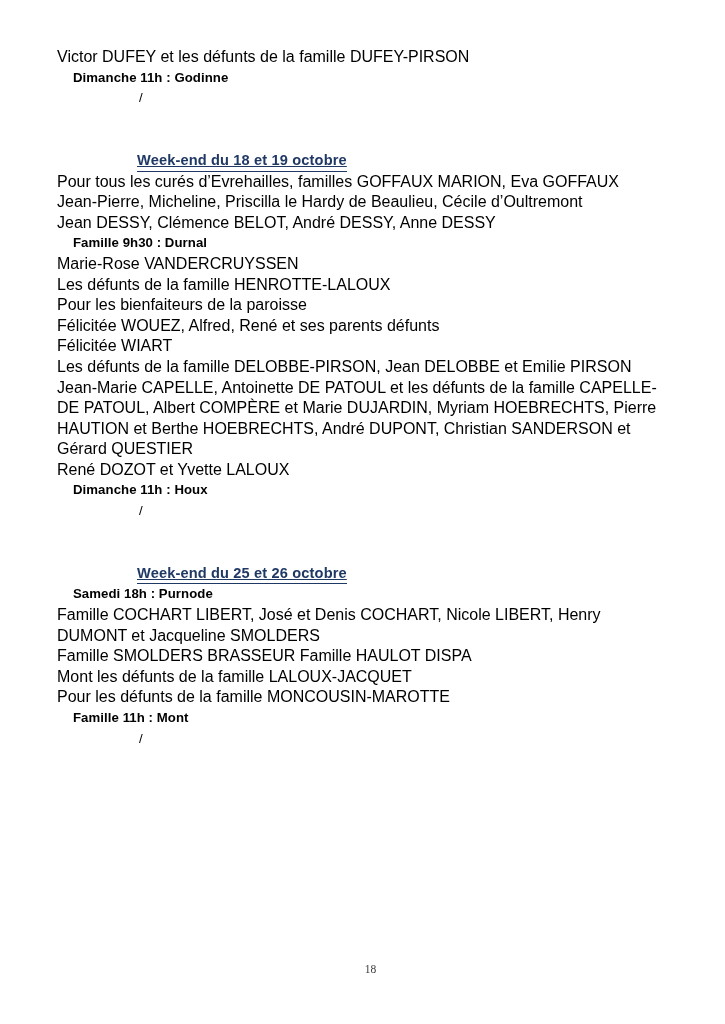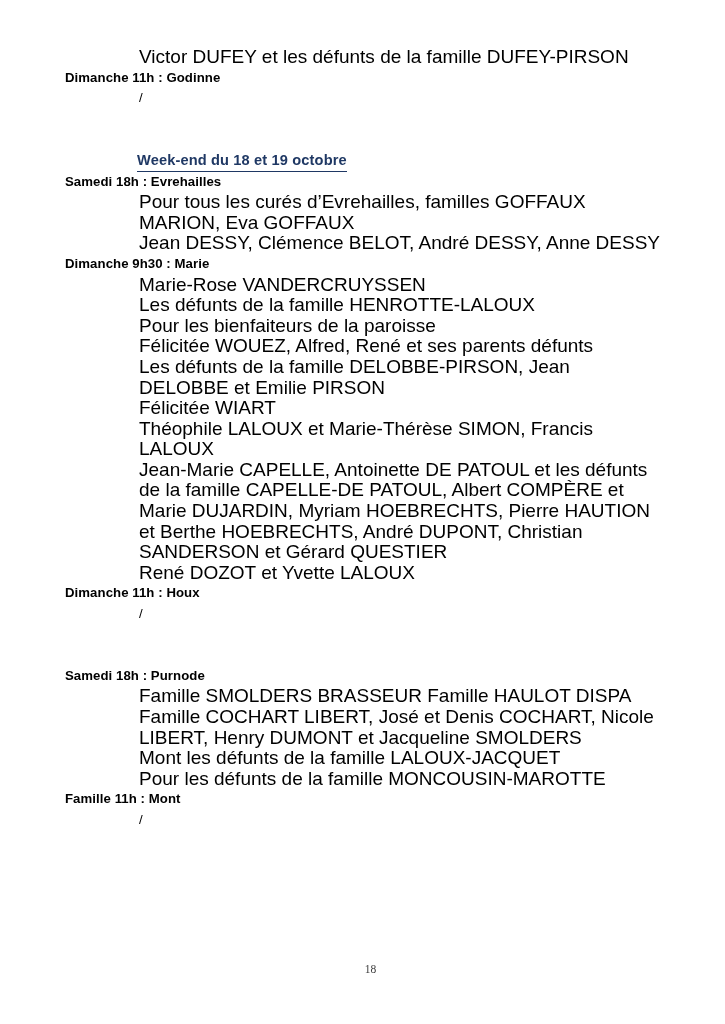--- a/index.html
+++ b/index.html
@@ -25,28 +25,27 @@
     left: 57px;
     top: 47px;
     width: 604px;
   }
 
   
   .svc-header {
     font-weight: bold;
     font-size: 13.2px;
     line-height: 20.6px;
-    margin-left: 8px;
+    margin-left: 16px;
     letter-spacing: 0.005em;
   }
 
   
   .intention {
-    margin-left: 82px;
-    font-size: 19px;
+    font-size: 16px;
     line-height: 20.6px;
     text-indent: 0;
   }
 
   
   .slash {
     margin-left: 82px;
     font-size: 13.2px;
     line-height: 20.6px;
   }
@@ -55,20 +54,21 @@
   .weekend-heading {
     margin-left: 80px;
     font-weight: bold;
     font-size: 14.6px;
     line-height: 20.6px;
     color: #1F3864;
     display: inline-block;
     border-bottom: 1.6px solid #1F3864;
     padding-bottom: 0px;
     letter-spacing: 0.01em;
+    text-decoration: underline;
   }
 
   .weekend-heading-wrap {
     line-height: 20.6px;
   }
   .gap-2 { height: 41.2px; }
 
   
   .page-number {
     position: absolute;
@@ -92,44 +92,46 @@
     <div class="intention">Victor DUFEY et les défunts de la famille DUFEY-PIRSON</div>
     <div class="svc-header">Dimanche 11h : Godinne</div>
     <div class="slash">/</div>
 
     <div class="gap-2"></div>
 
     <div class="weekend-heading-wrap">
       <span class="weekend-heading">Week-end du 18 et 19 octobre</span>
     </div>
 
-    <div class="svc-header">Samedi 18h : Evrehailles</div>
     <div class="intention">Pour tous les curés d’Evrehailles, familles GOFFAUX MARION, Eva GOFFAUX</div>
+    <div class="intention">Jean-Pierre, Micheline, Priscilla le Hardy de Beaulieu, Cécile d’Oultremont</div>
     <div class="intention">Jean DESSY, Clémence BELOT, André DESSY, Anne DESSY</div>
 
-    <div class="svc-header">Dimanche 9h30 : Marie</div>
+    <div class="svc-header">Famille 9h30 : Durnal</div>
     <div class="intention">Marie-Rose VANDERCRUYSSEN</div>
     <div class="intention">Les défunts de la famille HENROTTE-LALOUX</div>
     <div class="intention">Pour les bienfaiteurs de la paroisse</div>
     <div class="intention">Félicitée WOUEZ, Alfred, René et ses parents défunts</div>
+    <div class="intention">Félicitée WIART</div>
     <div class="intention">Les défunts de la famille DELOBBE-PIRSON, Jean DELOBBE et Emilie PIRSON</div>
-    <div class="intention">Félicitée WIART</div>
-    <div class="intention">Théophile LALOUX et Marie-Thérèse SIMON, Francis LALOUX</div>
     <div class="intention">Jean-Marie CAPELLE, Antoinette DE PATOUL et les défunts de la famille CAPELLE-DE PATOUL, Albert COMPÈRE et Marie DUJARDIN, Myriam HOEBRECHTS, Pierre HAUTION et Berthe HOEBRECHTS, André DUPONT, Christian SANDERSON et Gérard QUESTIER</div>
     <div class="intention">René DOZOT et Yvette LALOUX</div>
 
     <div class="svc-header">Dimanche 11h : Houx</div>
     <div class="slash">/</div>
 
     <div class="gap-2"></div>
 
+    <div class="weekend-heading-wrap">
+      <span class="weekend-heading">Week-end du 25 et 26 octobre</span>
+    </div>
 
     <div class="svc-header">Samedi 18h : Purnode</div>
+    <div class="intention">Famille COCHART LIBERT, José et Denis COCHART, Nicole LIBERT, Henry DUMONT et Jacqueline SMOLDERS</div>
     <div class="intention">Famille SMOLDERS BRASSEUR Famille HAULOT DISPA</div>
-    <div class="intention">Famille COCHART LIBERT, José et Denis COCHART, Nicole LIBERT, Henry DUMONT et Jacqueline SMOLDERS</div>
 
     <div class="intention">Mont les défunts de la famille LALOUX-JACQUET</div>
     <div class="intention">Pour les défunts de la famille MONCOUSIN-MAROTTE</div>
 
     <div class="svc-header">Famille 11h : Mont</div>
     <div class="slash">/</div>
 
   </div>
 
   <div class="page-number">18</div>

